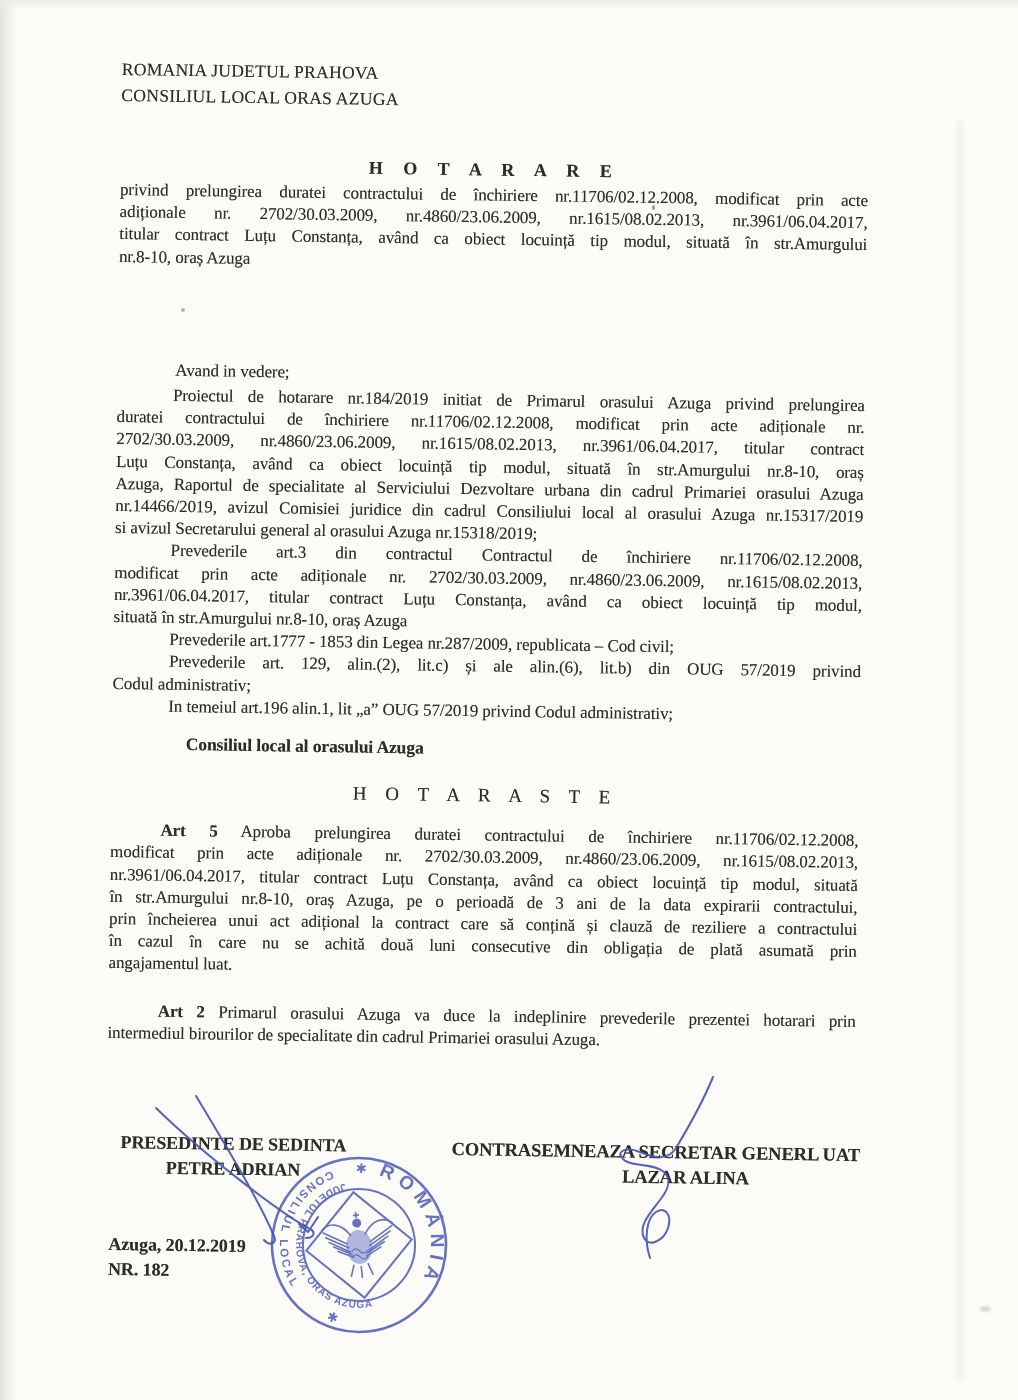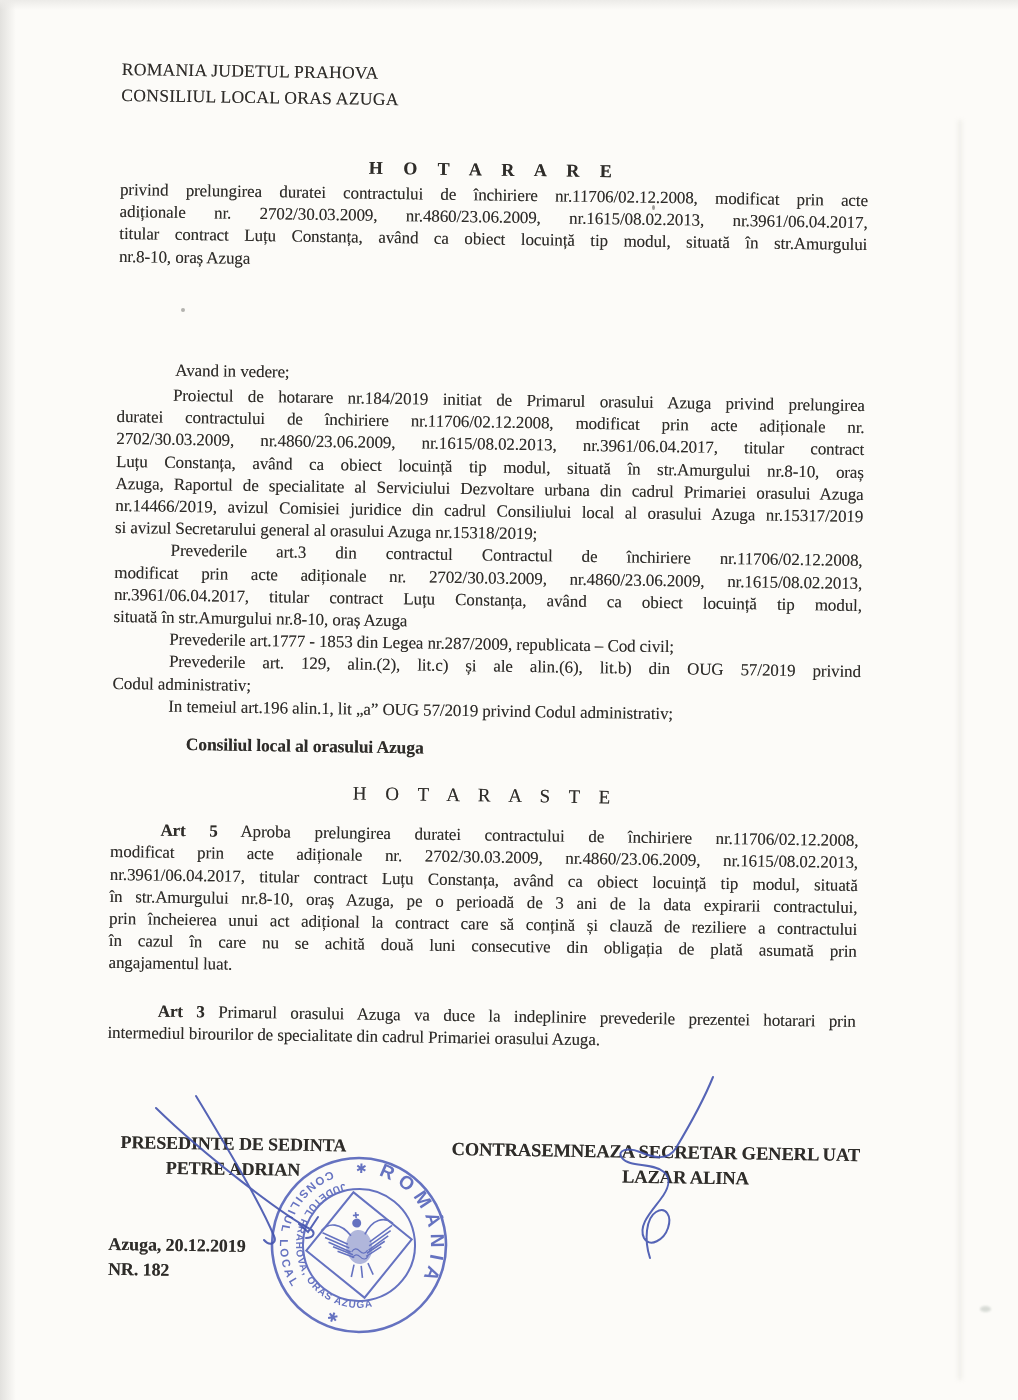--- a/index.html
+++ b/index.html
@@ -113,21 +113,21 @@
   <div class="para article art1">
       <div class="line"><b>Art 5</b> Aproba prelungirea duratei contractului de închiriere nr.11706/02.12.2008,</div>
       <div class="line">modificat prin acte adiționale nr. 2702/30.03.2009, nr.4860/23.06.2009, nr.1615/08.02.2013,</div>
       <div class="line">nr.3961/06.04.2017, titular contract Luțu Constanța, având ca obiect locuință tip modul, situată</div>
       <div class="line">în str.Amurgului nr.8-10, oraș Azuga, pe o perioadă de 3 ani de la data expirarii contractului,</div>
       <div class="line">prin încheierea unui act adițional la contract care să conțină și clauză de reziliere a contractului</div>
       <div class="line">în cazul în care nu se achită două luni consecutive din obligația de plată asumată prin</div>
       <div class="line last">angajamentul luat.</div>
     </div>
   <div class="para article art2">
-      <div class="line"><b>Art 3</b> Primarul orasului Azuga va duce la indeplinire prevederile prezentei hotarari prin</div>
+      <div class="line"><b>Art 2</b> Primarul orasului Azuga va duce la indeplinire prevederile prezentei hotarari prin</div>
       <div class="line last">intermediul birourilor de specialitate din cadrul Primariei orasului Azuga.</div>
     </div>
 
   <div class="footer-row">
     <div class="sig-left">
       <div>PRESEDINTE DE SEDINTA</div>
       <div class="name">PETRE  ADRIAN</div>
     </div>
     <div class="sig-right">
       <div>CONTRASEMNEAZA SECRETAR GENERL UAT</div>

